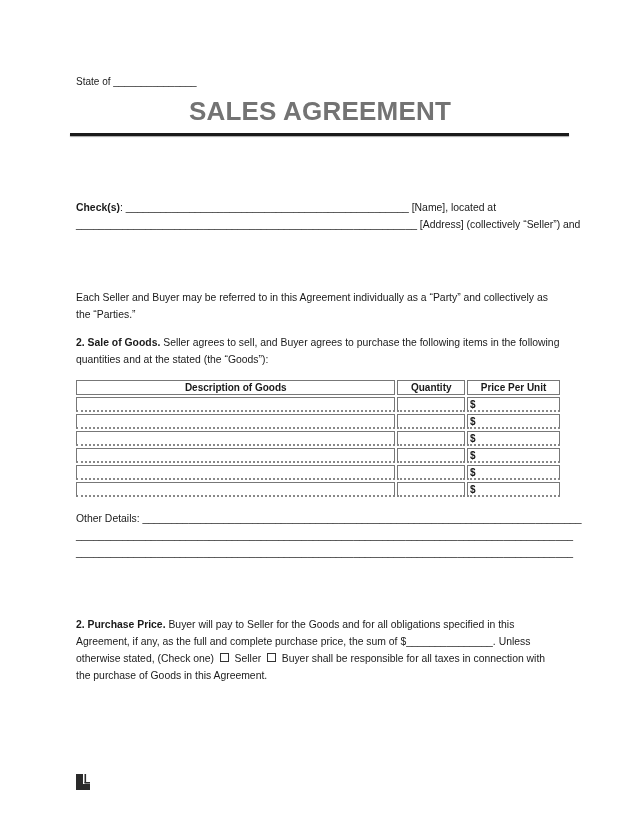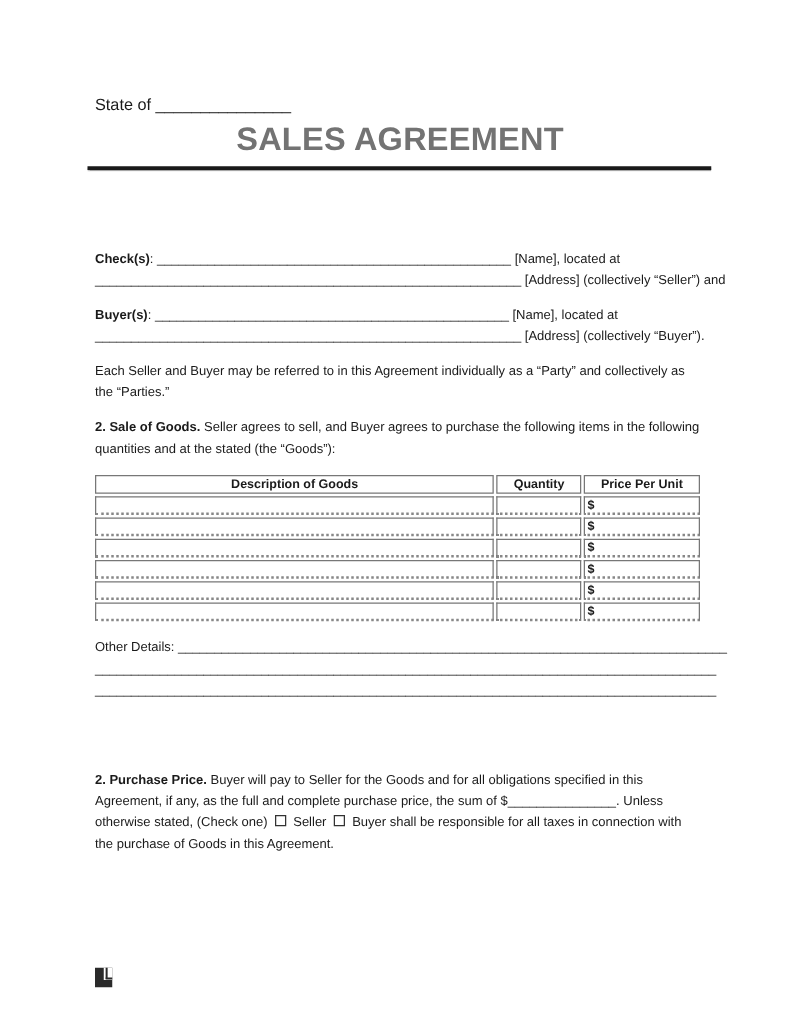--- a/index.html
+++ b/index.html
@@ -1,19 +1,19 @@
 <!DOCTYPE html>
 <html><head>
 <meta charset="utf-8">
 <style>
   html, body { margin: 0; padding: 0; background: #ffffff; }
   body { width: 640px; height: 828px; position: relative; overflow: hidden;
          font-family: "Liberation Sans", sans-serif; color: #1a1a1a; }
   .page { position: absolute; left: 0; top: 0; width: 640px; height: 828px; }
-  .state { position: absolute; left: 76px; top: 76px; font-size: 13px; }
+  .state { position: absolute; left: 76px; top: 76px; font-size: 10px; }
   .title { position: absolute; left: 0; width: 640px; top: 96px; text-align: center;
            font-size: 26px; font-weight: bold; letter-spacing: 0.2px; color: #737373; }
   .rule { position: absolute; left: 70px; width: 499px; top: 133px; height: 3px; background: #1a1a1a;
           box-shadow: 0 1px 1px rgba(0,0,0,0.35); }
   .p { position: absolute; left: 76px; width: 492px; font-size: 10.4px; line-height: 17px; white-space: pre; }
   .p b { font-weight: bold; }
   .goods { position: absolute; left: 76px; top: 378px; width: 488px; border-collapse: separate;
            border-spacing: 2px; font-size: 10px; margin-left: -2px; }
   .goods td, .goods th { border: 1.5px solid #777; height: 12px; padding: 0 2px; }
   .goods th { font-weight: bold; text-align: center; height: 13px; }
@@ -30,22 +30,20 @@
 
   <div class="state">State of _______________</div>
 
   <div class="title">SALES AGREEMENT</div>
   <div class="rule"></div>
 
 
   <div class="p" style="top:199px;"><b>Check(s)</b><span>: _________________________________________________ [Name], located at</span>
 <span>___________________________________________________________ [Address] (collectively “Seller”) and</span></div>
 
-  <div class="p" style="top:244px;"><b>Buyer(s)</b><span>: _________________________________________________ [Name], located at</span>
-<span>___________________________________________________________ [Address] (collectively “Buyer”).</span></div>
 
   <div class="p" style="top:289px;"><span>Each Seller and Buyer may be referred to in this Agreement individually as a “Party” and collectively as</span>
 <span>the “Parties.”</span></div>
 
   <div class="p" style="top:334px;"><b>2. Sale of Goods.</b><span> Seller agrees to sell, and Buyer agrees to purchase the following items in the following</span>
 <span>quantities and at the stated (the “Goods”):</span></div>
 
   <table class="goods">
     <thead>
       <tr>

